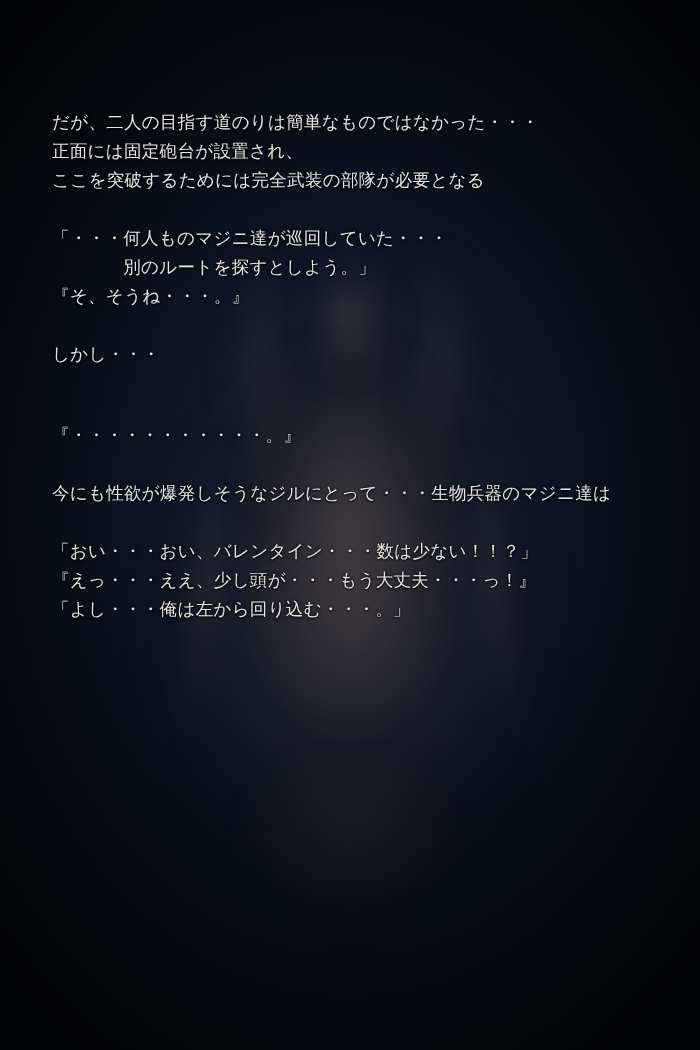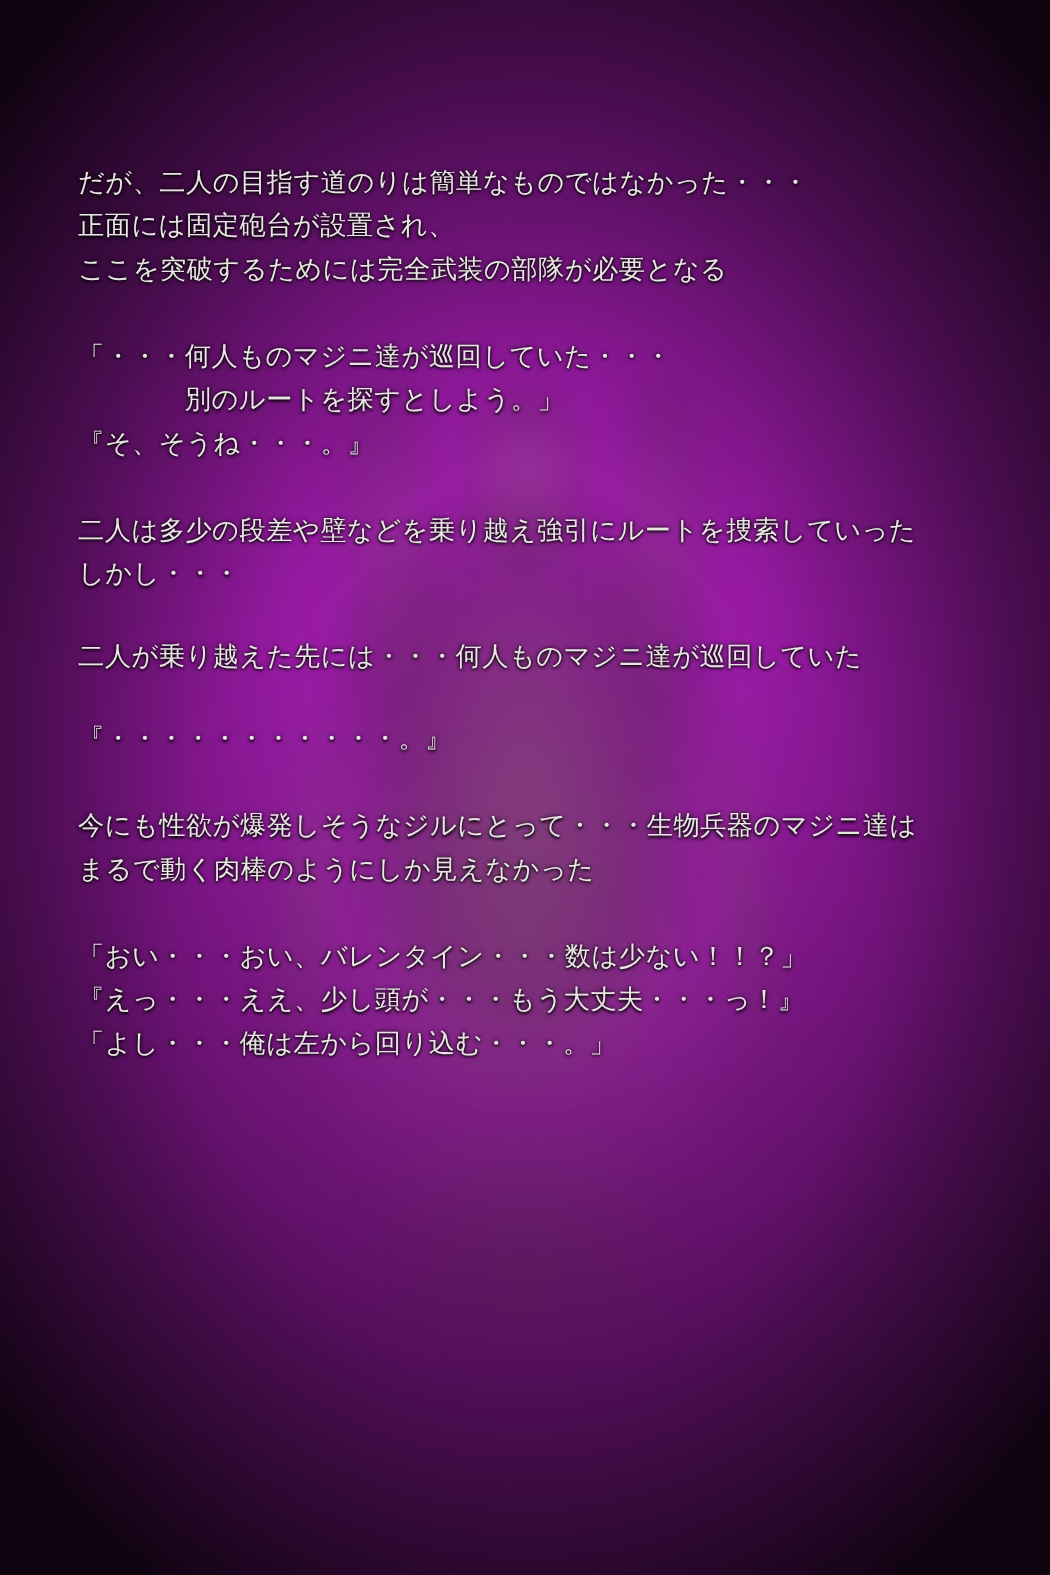--- a/index.html
+++ b/index.html
@@ -4,21 +4,21 @@
 <style>
   html, body {
     margin: 0;
     padding: 0;
     background: #000000;
   }
   #page {
     position: relative;
     width: 700px;
     height: 1050px;
-    background: #a21caf;
+    background: #0f172a;
     overflow: hidden;
     font-family: "DejaVu Sans", "Liberation Sans", sans-serif;
   }
   
   .bg-layer {
     position: absolute;
     inset: 0;
     pointer-events: none;
   }
   .bg-glow {
@@ -154,35 +154,32 @@
     <div class="line">ここを突破するためには完全武装の部隊が必要となる</div>
 
     <div class="gap-md"></div>
 
     <div class="line">「・・・何人ものマジニ達が巡回していた・・・</div>
     <div class="line">　　　　別のルートを探すとしよう。」</div>
     <div class="line">『そ、そうね・・・。』</div>
 
     <div class="gap-md"></div>
 
-    <div class="line">二人は多少の段差や壁などを乗り越え強引にルートを捜索していった</div>
     <div class="line">しかし・・・</div>
 
     <div class="gap-sm"></div>
 
-    <div class="line">二人が乗り越えた先には・・・何人ものマジニ達が巡回していた</div>
 
     <div class="gap-sm"></div>
 
     <div class="line">『・・・・・・・・・・・。』</div>
 
     <div class="gap-md"></div>
 
     <div class="line">今にも性欲が爆発しそうなジルにとって・・・生物兵器のマジニ達は</div>
-    <div class="line">まるで動く肉棒のようにしか見えなかった</div>
 
     <div class="gap-md"></div>
 
     <div class="line">「おい・・・おい、バレンタイン・・・数は少ない！！？」</div>
     <div class="line">『えっ・・・ええ、少し頭が・・・もう大丈夫・・・っ！』</div>
     <div class="line">「よし・・・俺は左から回り込む・・・。」</div>
 
   </div>
 </div>
 

